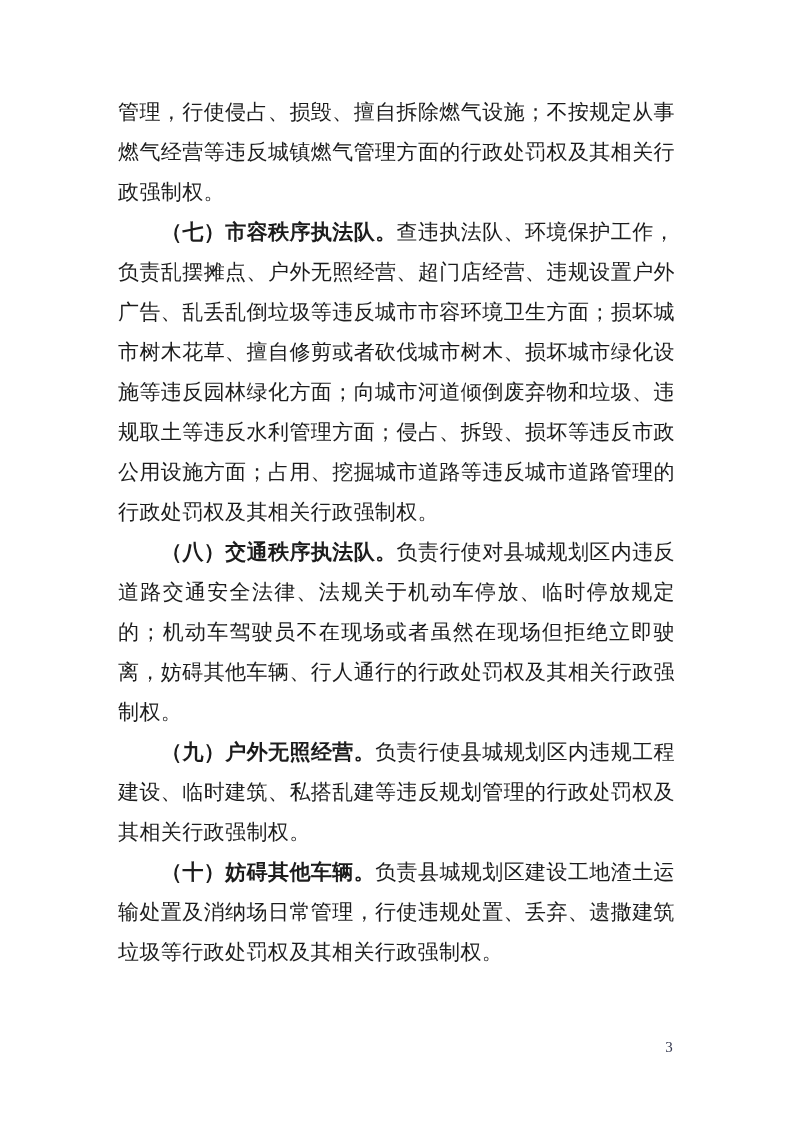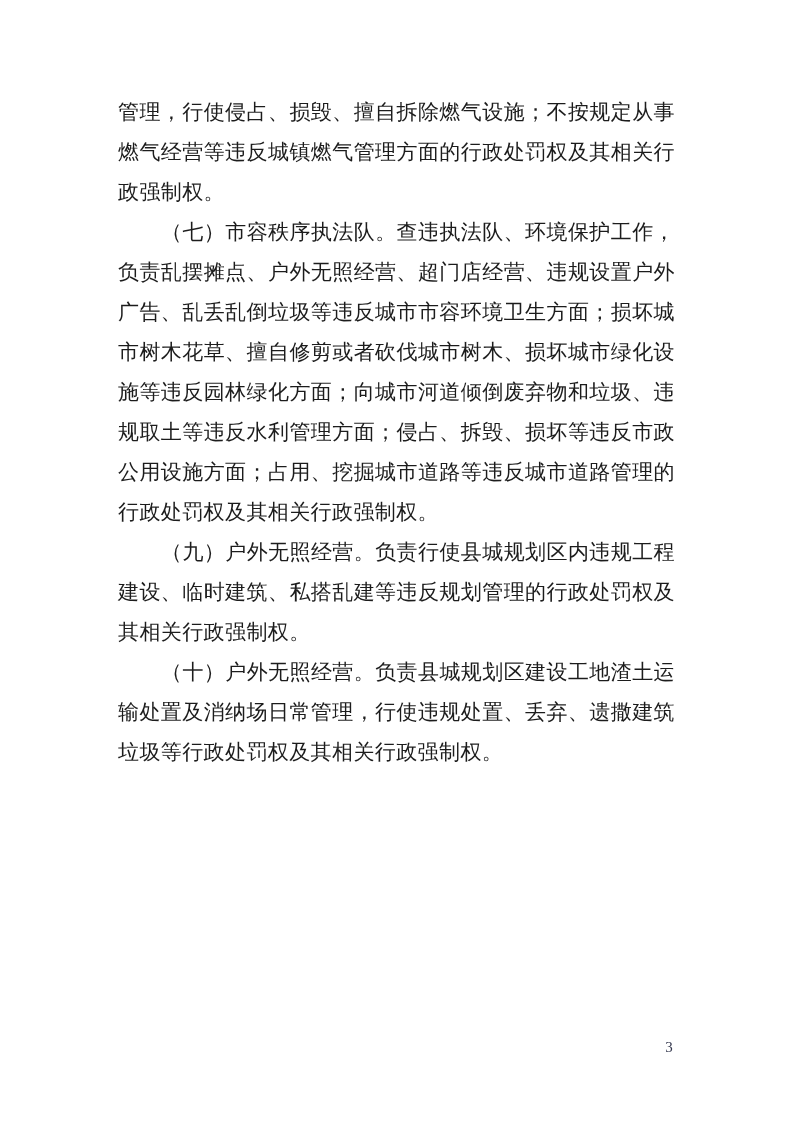--- a/index.html
+++ b/index.html
@@ -30,21 +30,21 @@
     color: #1c1c1c;
     text-align: justify;
     text-justify: inter-ideograph;
     text-indent: 43px;
     word-break: break-all;
   }
   .para.continuation {
     text-indent: 0;
   }
   .para-label {
-    font-weight: 400;
+    font-weight: 700;
   }
   .page-number {
     position: absolute;
     left: 655px;
     top: 1036px;
     width: 28px;
     text-align: center;
     font-size: 15px;
     line-height: 22px;
     color: #34384e;
@@ -54,21 +54,22 @@
 </head>
 <body>
 
 <div class="page">
   <div class="content">
 
     <p class="para continuation"><span>管理，行使侵占、损毁、擅自拆除燃气设施；不按规定从事燃气经营等违反城镇燃气管理方面的行政处罚权及其相关行政强制权。</span></p>
 
     <p class="para"><span class="para-label">（七）市容秩序执法队。</span><span>查违执法队、环境保护工作，负责乱摆摊点、户外无照经营、超门店经营、违规设置户外广告、乱丢乱倒垃圾等违反城市市容环境卫生方面；损坏城市树木花草、擅自修剪或者砍伐城市树木、损坏城市绿化设施等违反园林绿化方面；向城市河道倾倒废弃物和垃圾、违规取土等违反水利管理方面；侵占、拆毁、损坏等违反市政公用设施方面；占用、挖掘城市道路等违反城市道路管理的行政处罚权及其相关行政强制权。</span></p>
 
+    <p class="para"><span class="para-label">（八）交通秩序执法队。</span><span>负责行使对县城规划区内违反道路交通安全法律、法规关于机动车停放、临时停放规定的；机动车驾驶员不在现场或者虽然在现场但拒绝立即驶离，妨碍其他车辆、行人通行的行政处罚权及其相关行政强制权。</span></p>
 
     <p class="para"><span class="para-label">（九）户外无照经营。</span><span>负责行使县城规划区内违规工程建设、临时建筑、私搭乱建等违反规划管理的行政处罚权及其相关行政强制权。</span></p>
 
-    <p class="para"><span class="para-label">（十）户外无照经营。</span><span>负责县城规划区建设工地渣土运输处置及消纳场日常管理，行使违规处置、丢弃、遗撒建筑垃圾等行政处罚权及其相关行政强制权。</span></p>
+    <p class="para"><span class="para-label">（十）妨碍其他车辆。</span><span>负责县城规划区建设工地渣土运输处置及消纳场日常管理，行使违规处置、丢弃、遗撒建筑垃圾等行政处罚权及其相关行政强制权。</span></p>
 
   </div>
 
   <div class="page-number">3</div>
 </div>
 
 </body></html>

